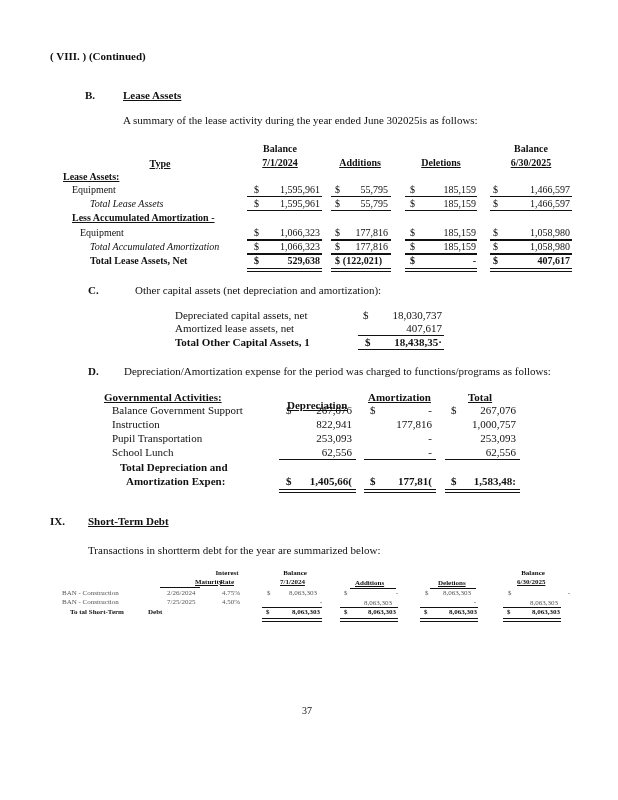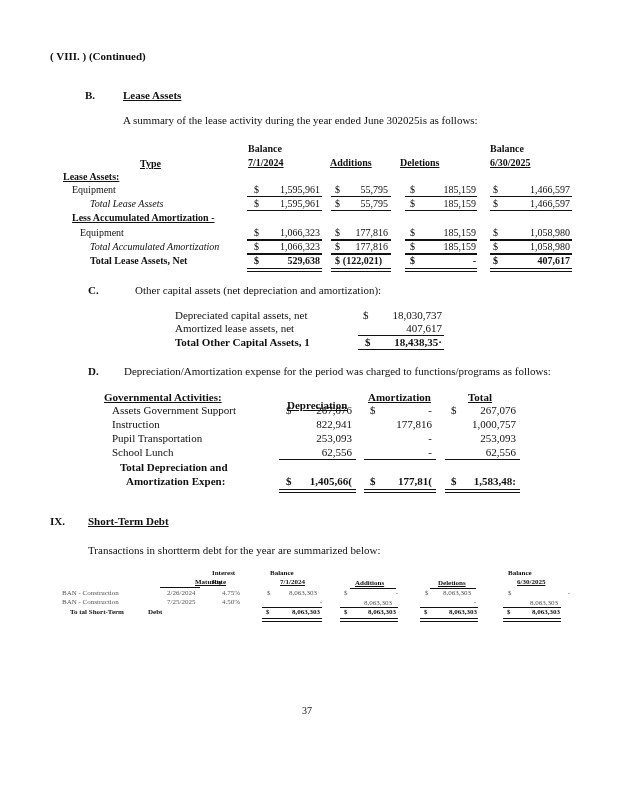--- a/index.html
+++ b/index.html
@@ -5,21 +5,21 @@
   html, body { margin: 0; padding: 0; background: #ffffff; }
   body { width: 618px; height: 800px; position: relative; overflow: hidden;
          font-family: "Liberation Serif", "DejaVu Serif", serif; color: #111; }
   .abs { position: absolute; white-space: nowrap; }
   .b { font-weight: bold; }
   .i { font-style: italic; }
   .u { text-decoration: underline; }
   .f10 { font-size: 10px; }
   .f11 { font-size: 11px; }
   .r { text-align: right; }
-  .c { text-align: left; }
+  .c { text-align: center; }
   .line { position: absolute; height: 0; border-top: 1px solid #111; }
   .dline { position: absolute; height: 2px; border-top: 1px solid #111; border-bottom: 1px solid #111; }
   .thick { position: absolute; height: 0; border-top: 2px solid #111; }
   .grey { color: #555; }
   .f7 { font-size: 7px; }
 </style>
 </head>
 <body>
 
 <div class="abs b f11" style="left:50px;top:50px;">( VIII. ) (Continued)</div>
@@ -133,21 +133,21 @@
 
 <div class="abs b f11" style="left:88px;top:365px;">D.</div>
 <div class="abs f11" style="left:124px;top:365px;">Depreciation/Amortization expense for the period was charged to functions/programs as follows:</div>
 
 <div>
   <div class="abs b f11 u" style="left:104px;top:391px;">Governmental Activities:</div>
   <div class="abs b f11 u" style="left:287px;top:391px;margin-top:8px;">Depreciation</div>
   <div class="abs b f11 u" style="left:368px;top:391px;">Amortization</div>
   <div class="abs b f11 u" style="left:468px;top:391px;">Total</div>
 
-  <div class="abs f11" style="left:112px;top:404px;">Assets Government Support</div>
+  <div class="abs f11" style="left:112px;top:404px;">Balance Government Support</div>
   <div class="abs f11" style="left:286px;top:404px;">$</div>
   <div class="abs f11 r" style="left:296px;top:404px;width:56px;">267,076</div>
   <div class="abs f11" style="left:370px;top:404px;">$</div>
   <div class="abs f11 r" style="left:380px;top:404px;width:52px;">-</div>
   <div class="abs f11" style="left:451px;top:404px;">$</div>
   <div class="abs f11 r" style="left:460px;top:404px;width:56px;">267,076</div>
 
   <div class="abs f11" style="left:112px;top:418px;">Instruction</div>
   <div class="abs f11 r" style="left:296px;top:418px;width:56px;">822,941</div>
   <div class="abs f11 r" style="left:380px;top:418px;width:52px;">177,816</div>

